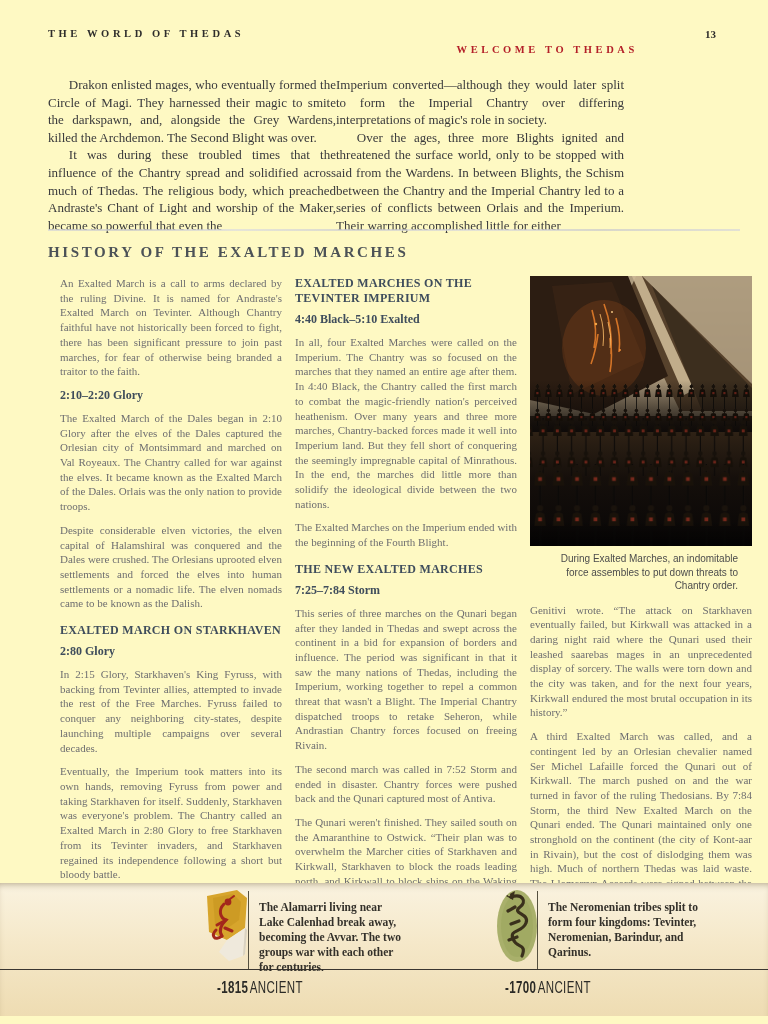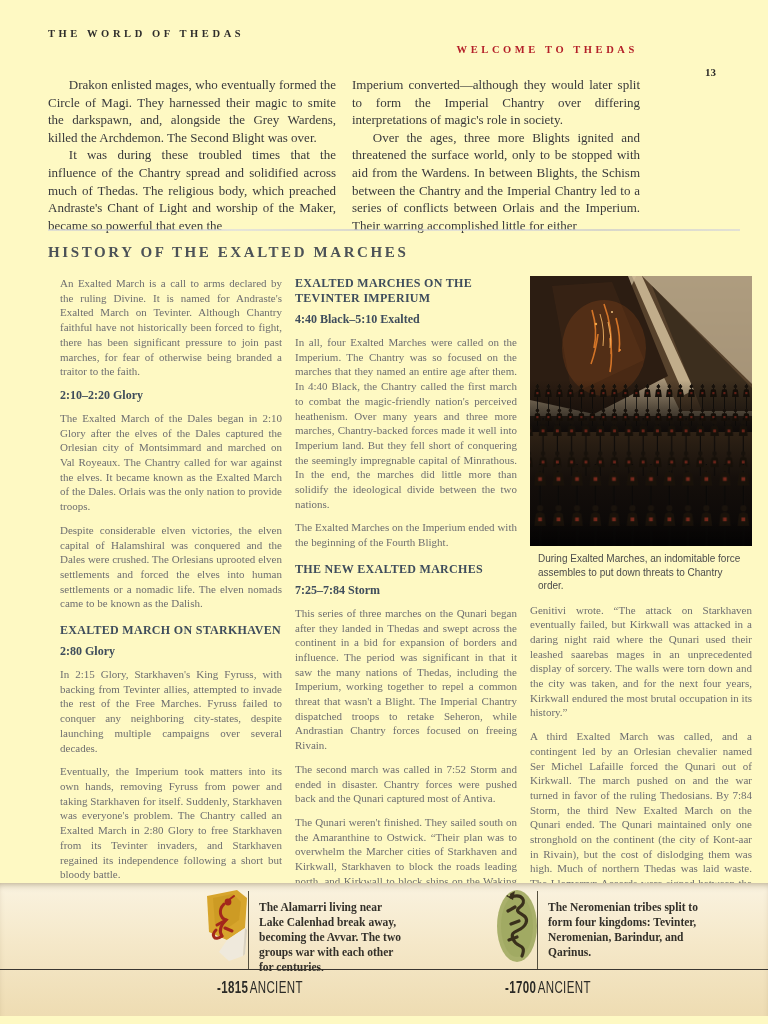--- a/index.html
+++ b/index.html
@@ -4,41 +4,41 @@
 <style>
   html,body{margin:0;padding:0;background:#d8d8d8;}
   .page{
     position:relative;width:768px;height:1024px;background:#fef9c3;
     font-family:"Liberation Serif","DejaVu Serif",serif;overflow:hidden;margin:0 auto;
   }
   
   .pagehead{position:absolute;top:28px;left:48px;right:0;height:16px;}
   .book-title{position:absolute;left:0;top:0;font-size:10.5px;font-weight:bold;letter-spacing:3.6px;color:#2e2d2b;white-space:nowrap;}
   .chapter-title{position:absolute;right:130px;top:0;font-size:10.5px;font-weight:bold;letter-spacing:3.6px;color:#b42029;white-space:nowrap;margin-top:16px;}
-  .page-number{position:absolute;right:52px;top:0;font-size:11px;font-weight:bold;color:#2e2d2b;margin-top:38px;}
-  
-  .intro{position:absolute;top:76px;left:48px;width:592px;display:flex;gap:16px;
+  .page-number{position:absolute;right:52px;top:0;font-size:11px;font-weight:bold;color:#2e2d2b;}
+  
+  .intro{position:absolute;top:76px;left:48px;width:592px;display:flex;
     color:#3a3a3c;font-size:13px;line-height:17.6px;text-align:justify;align-items:center;}
   .intro .icol{width:288px;}
   .intro p{margin:0;}
   .intro p.indent{text-indent:1.6em;}
   
   .rule-decor{position:absolute;top:229px;left:48px;width:692px;height:2px;opacity:.75;
     background:linear-gradient(90deg,#d7d7d7,#c9c9c9 12%,#dedede 27%,#cfcfcf 45%,#dbdbdb 62%,#cccccc 80%,#d9d9d9);}
   .section-title{position:absolute;top:244px;left:48px;margin:0;font-size:15px;font-weight:bold;letter-spacing:2.6px;color:#4c5257;white-space:nowrap;}
   .columns{position:absolute;top:276px;left:60px;width:692px;display:flex;gap:13px;}
   .colw{width:222px;}
   .body-text p{margin:0 0 9px;font-size:11px;line-height:14.7px;color:#6e6e70;text-align:justify;}
   h3.sub{margin:12px 0 0;font-size:12px;line-height:15px;font-weight:bold;color:#3f4d5c;letter-spacing:.3px;}
   h3.sub.wrap2{width:200px;}
   h3.sub.first{margin-top:0;}
   h4.subdate{margin:6px 0 8px;font-size:12px;font-weight:bold;color:#3f4d5c;}
   figure{margin:0;}
   .army{width:222px;height:270px;display:block;background:#1a130d;}
-  figcaption{font-family:"Liberation Sans",sans-serif;font-size:10px;line-height:13.5px;color:#4c4c4c;margin:6px 8px 10px;}
+  figcaption{font-family:"Liberation Sans",sans-serif;font-size:10px;line-height:13.5px;color:#4c4c4c;margin:6px 14px 10px;text-align:right;}
   
   .timeline{position:absolute;left:0;top:883px;width:768px;height:133px;
     background:linear-gradient(180deg,#faf3e0 0%,#f5e8c9 45%,#eedcb2 100%);
     box-shadow:inset 0 5px 7px -4px rgba(110,90,50,.5);}
   .axis{position:absolute;top:86px;left:0;width:768px;height:1px;background:#3a3630;}
   .tick{position:absolute;top:8px;width:1px;height:78px;background:#55503f;}
   .tick.t1{left:248px;}
   .tick.t2{left:537px;}
   .event-text{position:absolute;top:17px;font-size:11.5px;font-weight:bold;color:#33302a;line-height:15px;}
   .event-text.e1{left:259px;width:150px;}

